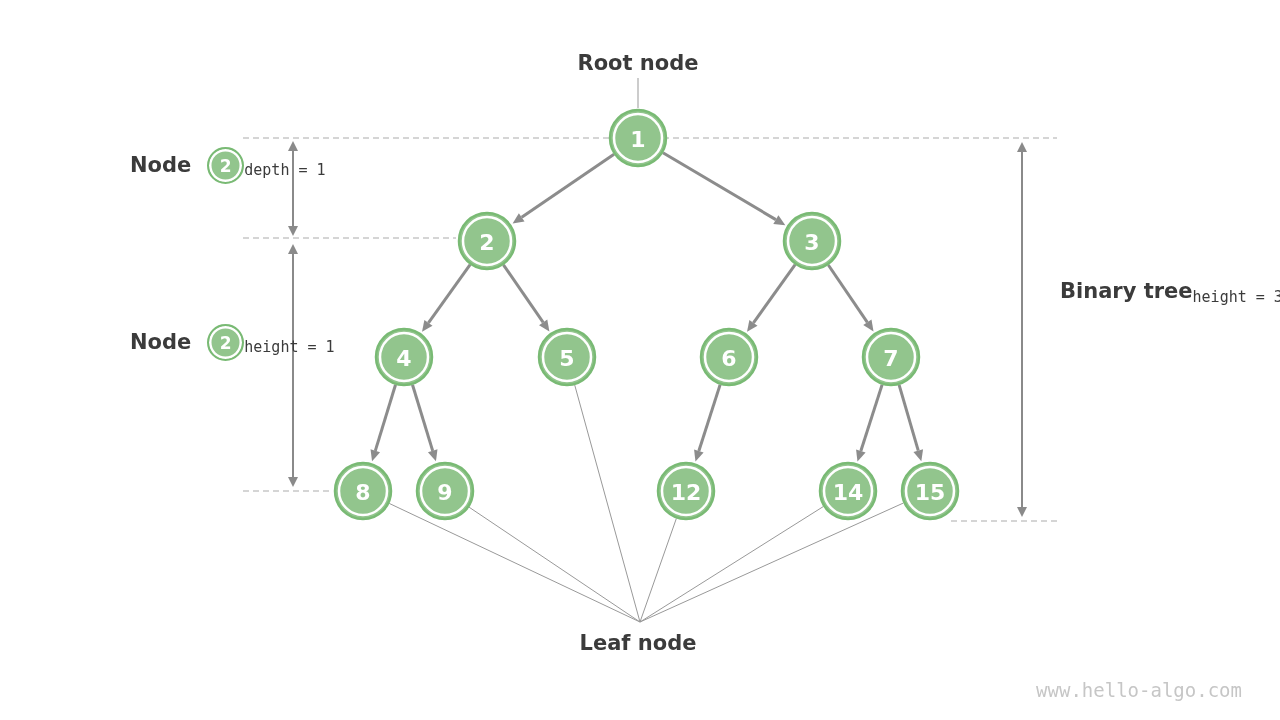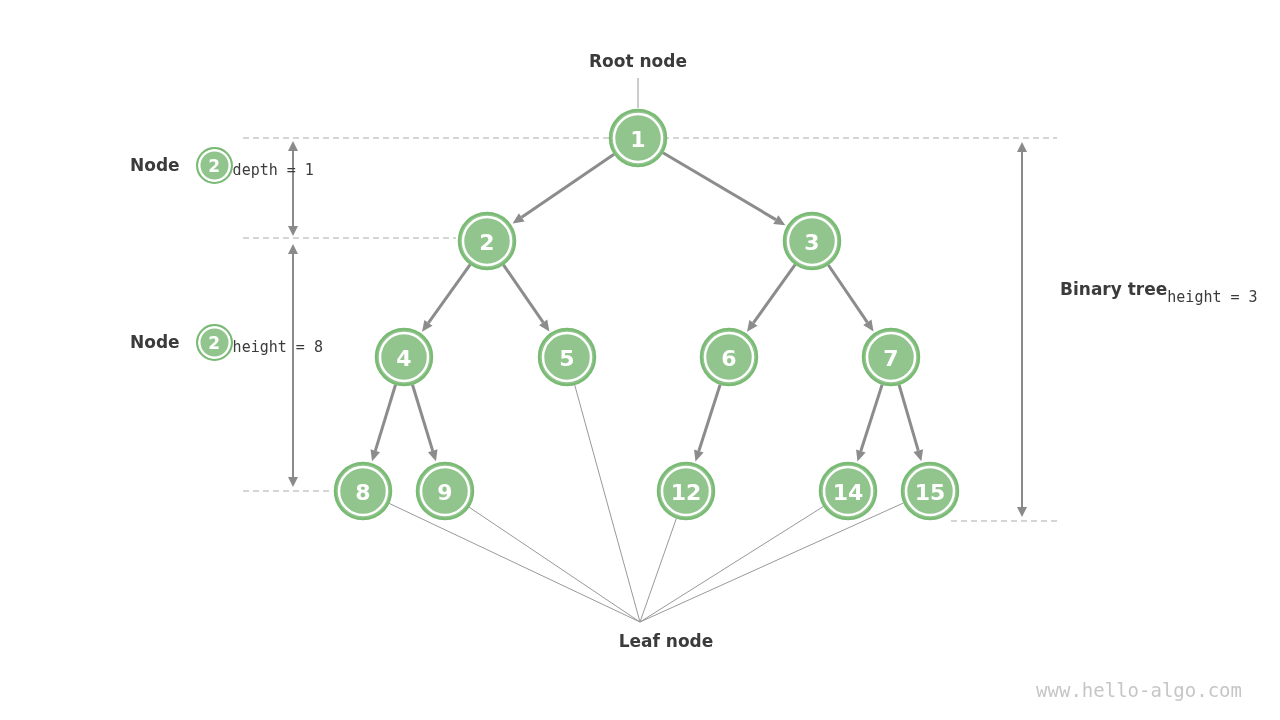--- a/index.html
+++ b/index.html
@@ -3,29 +3,29 @@
 <meta charset="utf-8">
 <style>
   html,body{margin:0;padding:0;}
   body{
     width:1280px;height:720px;position:relative;overflow:hidden;
     background:#ffffff;
     font-family:"DejaVu Sans","Liberation Sans",sans-serif;
   }
   .abs{position:absolute;}
   .heading{
-    font-size:17px;font-weight:700;color:#3b3b3b;line-height:1.2;white-space:nowrap;
+    font-size:21px;font-weight:700;color:#3b3b3b;line-height:1.2;white-space:nowrap;
   }
   .mono{
     font-family:"DejaVu Sans Mono","Liberation Mono",monospace;
     font-size:15px;color:#3b3b3b;white-space:nowrap;
   }
   .centerx{transform:translateX(-50%);}
   #root-label{left:638px;top:51px;}
-  #leaf-label{left:638px;top:631px;margin-left:28px;}
+  #leaf-label{left:638px;top:631px;}
   .side-group{display:flex;}
   #left-group-depth{left:130px;top:147px;}
   #left-group-height{left:130px;top:324px;}
   .node-row{display:flex;align-items:center;gap:16px;}
   .badge{
     width:33px;height:33px;border-radius:50%;
     background:#92C58D;border:2.5px solid #79BA74;
     box-shadow:inset 0 0 0 2.5px #ffffff;
     display:flex;align-items:center;justify-content:center;
     color:#ffffff;font-weight:700;font-size:17px;
@@ -134,21 +134,21 @@
     <span class="badge">2</span>
   </div>
   <span class="mono formula">depth = 1</span>
 </div>
 
 <div class="abs side-group" id="left-group-height">
   <div class="node-row">
     <span class="heading">Node</span>
     <span class="badge">2</span>
   </div>
-  <span class="mono formula">height = 8</span>
+  <span class="mono formula">height = 1</span>
 </div>
 
 <div class="abs side-group" id="right-group">
   <span class="heading">Binary tree</span>
   <span class="mono formula">height = 3</span>
 </div>
 
 <div class="abs" id="watermark">www.hello-algo.com</div>
 
 </body></html>

